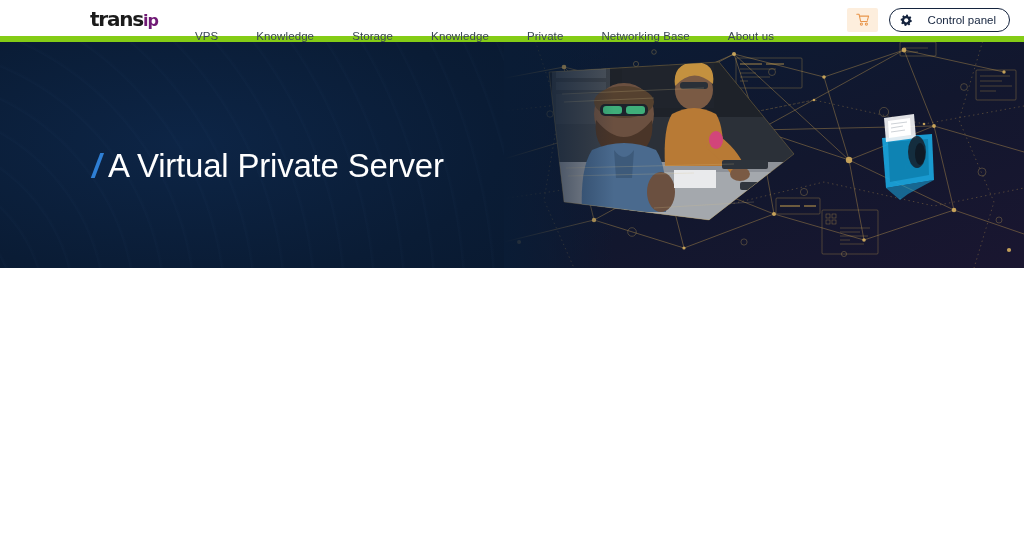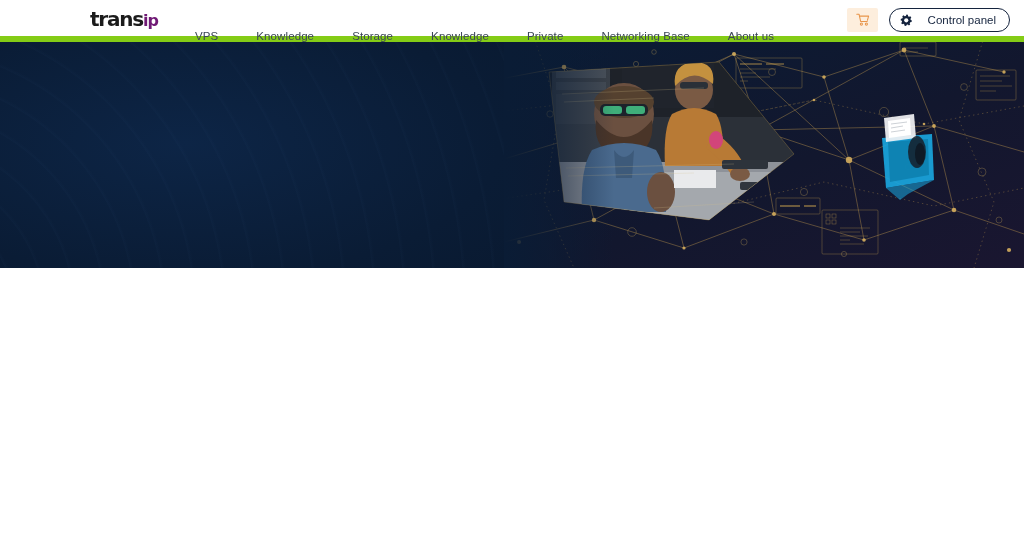--- a/index.html
+++ b/index.html
@@ -275,20 +275,23 @@
         <ellipse cx="413" cy="110" rx="9" ry="16" fill="#16212e" opacity="0.88"></ellipse>
         <ellipse cx="416" cy="112" rx="5" ry="11" fill="#0f1a26"></ellipse>
         <path d="M382 146 L396 158 L404 152 L430 138Z" fill="#1aa9e2" opacity="0.55"></path>
       </g>
 
       <rect x="0" y="0" width="110" height="226" fill="url(#fadeL)"></rect>
     </svg>
   </div>
 
   <div class="hero-title">
+    <div class="line">
+      <span class="slash">/</span><span>A Virtual Private Server</span>
+    </div>
   </div>
 </div>
 
 <div class="section2">
 
   
 
   
 
   

